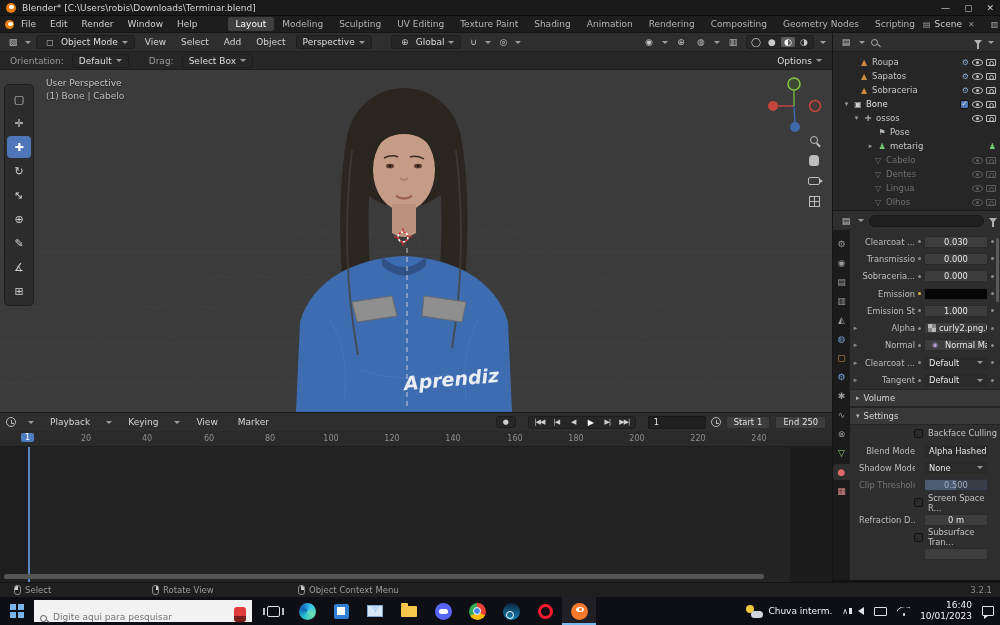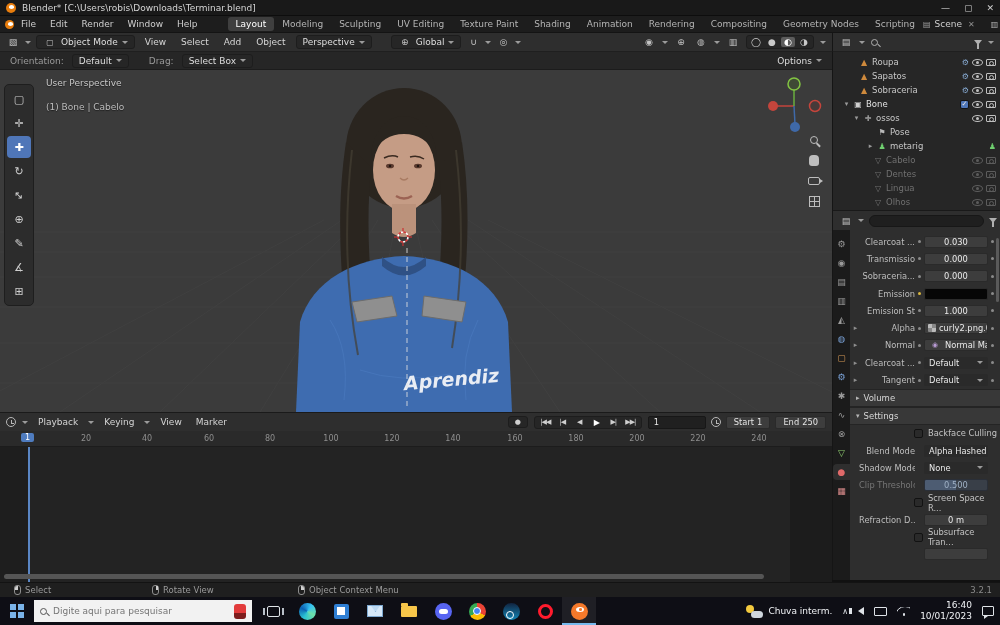--- a/index.html
+++ b/index.html
@@ -43,21 +43,21 @@
   .i-funnel::after{content:"";position:absolute;left:-1px;top:-1px;width:2px;height:5px;background:#b0b0b0}
 
   
   .toolsettings{left:0;top:52px;width:832px;height:18px;background:#262626;display:flex;align-items:center;gap:8px;padding:0 10px;border-bottom:1px solid #1c1c1c}
   .ts-label{color:#9a9a9a}
   .ts-right{margin-left:auto;display:flex;align-items:center;gap:4px;color:#dcdcdc}
 
   
   .viewport{left:0;top:70px;width:832px;height:342px;background:#3b3b3b;overflow:hidden}
   .vp-overlay{position:absolute;left:46px;top:8px;color:#c9c9c9;font-size:9px;text-shadow:0 1px 1px rgba(0,0,0,.5)}
-  .vp-overlay .l2{margin-top:14px;color:#bdbdbd}
+  .vp-overlay .l2{margin-top:3px;color:#bdbdbd}
   .lefttools{position:absolute;left:4px;top:14px;width:30px;background:#2c2c2c;border:1px solid #1e1e1e;border-radius:5px;padding:3px 2px;display:flex;flex-direction:column;gap:2px;align-items:center}
   .tbtn{width:24px;height:22px;border-radius:4px;display:flex;align-items:center;justify-content:center;color:#cfcfcf;font-size:11px}
   .tbtn.active{background:#4f76b8;color:#fff}
   .rot45{display:inline-block;transform:rotate(45deg)}
   .gizmo{position:absolute;right:6px;top:4px}
   .navcol{position:absolute;right:12px;top:66px;display:flex;flex-direction:column;gap:11px;align-items:center}
   .i-zoom{width:8px;height:8px;border:1.4px solid #bdbdbd;border-radius:50%;position:relative}
   .i-zoom::after{content:"";width:5px;height:1.5px;background:#bdbdbd;position:absolute;right:-4px;bottom:-2px;transform:rotate(45deg)}
   .i-hand{width:10px;height:11px;background:#bdbdbd;border-radius:4px 4px 3px 3px}
   .i-vcam{width:12px;height:8px;border:1.4px solid #bdbdbd;border-radius:2px;position:relative}
@@ -104,21 +104,21 @@
   .pfield.drop .dcaret{margin-left:auto}
   .pfield.dimslider{background:linear-gradient(90deg,#4d5c72 0 50%,#393f48 50%);color:#9fb0c4;border-color:#2a2f38}
   .dcaret{width:0;height:0;border-left:3px solid transparent;border-right:3px solid transparent;border-top:3.5px solid #9b9b9b}
   .mini-img{width:8px;height:8px;background:conic-gradient(#888 0 25%,#bbb 25% 50%,#888 50% 75%,#bbb 75%);border-radius:1px;flex:0 0 auto}
   .phead{height:18px;display:flex;align-items:center;gap:4px;background:#383838;border-top:1px solid #242424;border-bottom:1px solid #242424;padding:0 6px;color:#d6d6d6;font-size:8.5px}
   .phead .tri{font-size:7px;color:#b5b5b5}
   .srow{height:17.3px;display:flex;align-items:center;gap:5px;padding-left:64px;font-size:8.3px;color:#c3c3c3}
   .pscroll{position:absolute;right:1px;top:8px;width:3px;height:64px;background:#5a5a5a;border-radius:2px}
 
   
-  .tl-header{left:0;top:412px;width:832px;height:19px;background:#2e2e2e;border-top:1px solid #1a1a1a;display:flex;align-items:center;gap:6px;padding:0 6px}
+  .tl-header{left:0;top:412px;width:832px;height:19px;background:#2e2e2e;border-top:1px solid #1a1a1a;display:flex;align-items:center;gap:12px;padding:0 6px}
   .i-clock{width:10px;height:10px;border:1.2px solid #b8b8b8;border-radius:50%;position:relative}
   .i-clock::after{content:"";position:absolute;left:4px;top:2px;width:1.2px;height:3.5px;background:#b8b8b8}
   .i-clock::before{content:"";position:absolute;left:4px;top:4.8px;width:3px;height:1.2px;background:#b8b8b8}
   .tmenu{padding:1px 4px;color:#d5d5d5}
   .transport{display:flex;align-items:center;gap:2px;background:#262626;border:1px solid #1d1d1d;border-radius:3px;padding:1px 3px}
   .tpb{min-width:15px;text-align:center;color:#cfcfcf;font-size:7px;letter-spacing:-1px}
   .tpb.play{color:#fff;font-size:8px}
   .recpill{display:flex;align-items:center;background:#262626;border:1px solid #1d1d1d;border-radius:3px;padding:1px 6px;color:#cfcfcf;font-size:7px}
   .tl-fields{margin-left:auto;display:flex;align-items:center;gap:5px}
   .framefield{width:58px;height:13px;background:#202020;border:1px solid #171717;border-radius:2px;color:#e8e8e8;font-size:8.3px;display:flex;align-items:center;padding:0 5px}
@@ -140,21 +140,21 @@
   .i-mouse.l::before{left:0;top:0;width:3px;height:4px;border-radius:2px 0 0 0}
   .i-mouse.m::before{left:2.5px;top:0;width:2px;height:4px}
   .i-mouse.r::before{right:0;top:0;width:3px;height:4px;border-radius:0 2px 0 0}
   .version{position:absolute;right:8px;top:2px;color:#8a8a8a}
 
   
   .taskbar{left:0;top:597px;width:1000px;height:28px;background:#0e0e15;display:flex;align-items:center}
   .tstart{width:34px;height:28px;display:flex;align-items:center;justify-content:center}
   .win{display:grid;grid-template-columns:6px 6px;grid-template-rows:6px 6px;gap:1.5px}
   .win span{background:#7ab3e8}
-  .tsearch{width:218px;height:22px;background:#f2f2f2;display:flex;align-items:center;gap:6px;padding:0 6px;margin-right:4px}
+  .tsearch{width:218px;height:22px;background:#f2f2f2;display:flex;align-items:flex-end;gap:6px;padding:0 6px;margin-right:4px}
   .tsearch .i-search{border-color:#555}
   .tsearch .i-search::after{background:#555}
   .tsearch input{border:0;outline:0;background:transparent;flex:1;font-size:9px;color:#444;font-family:"DejaVu Sans",sans-serif}
   .schar{width:12px;height:15px;background:linear-gradient(180deg,#e23b3b 60%,#7d1d1d 60%);border-radius:3px}
   .tico{width:34px;height:28px;display:flex;align-items:center;justify-content:center;position:relative}
   .tico.active{background:rgba(255,255,255,.07);box-shadow:inset 0 -2px 0 #76b9ed}
   .i-tview{width:13px;height:11px;border:1.5px solid #dfe3e8;border-radius:2px;position:relative}
   .i-tview::before{content:"";position:absolute;left:-5px;top:1px;width:2px;height:7px;background:#b9c0c9}
   .i-tview::after{content:"";position:absolute;right:-5px;top:1px;width:2px;height:7px;background:#b9c0c9}
   .i-edge{width:17px;height:17px;border-radius:50%;background:conic-gradient(from 210deg,#2bc3d2,#0c62b4,#35c1f1,#6ee0a8,#2bc3d2)}

